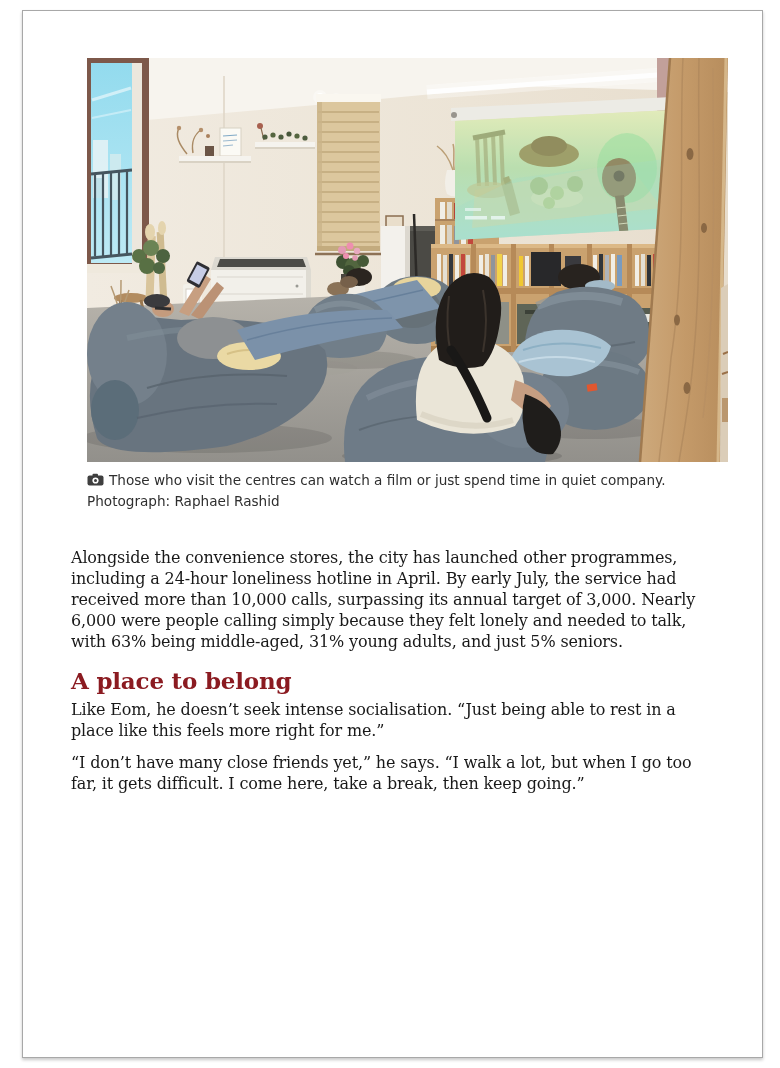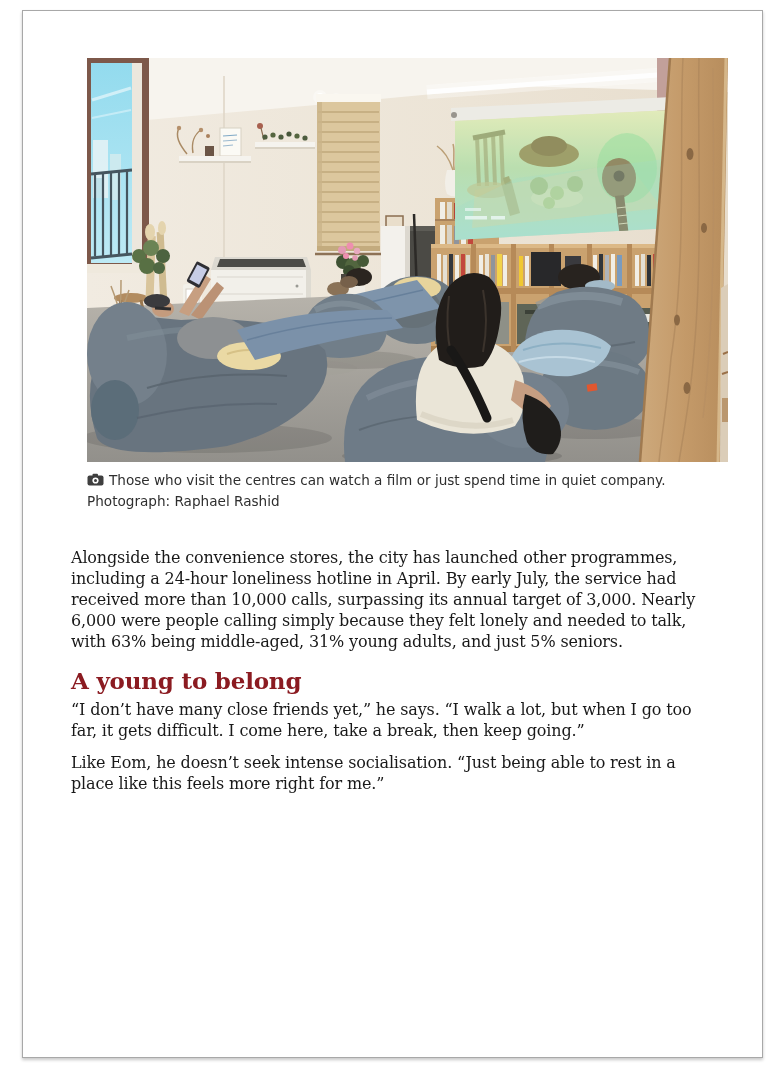--- a/index.html
+++ b/index.html
@@ -407,20 +407,20 @@
                 <rect x="0.5" y="2.5" width="16" height="10" rx="2" fill="#3f3f3f"></rect>
                 <rect x="5.5" y="0.8" width="5.5" height="3" rx="1" fill="#3f3f3f"></rect>
                 <circle cx="8.5" cy="7.5" r="3.1" fill="#ffffff"></circle>
                 <circle cx="8.5" cy="7.5" r="1.5" fill="#3f3f3f"></circle>
               </svg></span><span>Those who visit the centres can watch a film or just spend time in quiet company. Photograph: Raphael Rashid</span>
         </figcaption>
       </figure>
 
       <div class="body-text">
         <p class="first">Alongside the convenience stores, the city has launched other programmes, including a 24-hour loneliness hotline in April. By early July, the service had received more than 10,000 calls, surpassing its annual target of 3,000. Nearly 6,000 were people calling simply because they felt lonely and needed to talk, with 63% being middle-aged, 31% young adults, and just 5% seniors.</p>
-        <h2>A young to belong</h2>
+        <h2>A place to belong</h2>
+        <p>Like Eom, he doesn’t seek intense socialisation. “Just being able to rest in a place like this feels more right for me.”</p>
         <p>“I don’t have many close friends yet,” he says. “I walk a lot, but when I go too far, it gets difficult. I come here, take a break, then keep going.”</p>
-        <p>Like Eom, he doesn’t seek intense socialisation. “Just being able to rest in a place like this feels more right for me.”</p>
       </div>
 
     </div>
   </div>
 </div>
 
 </body></html>

